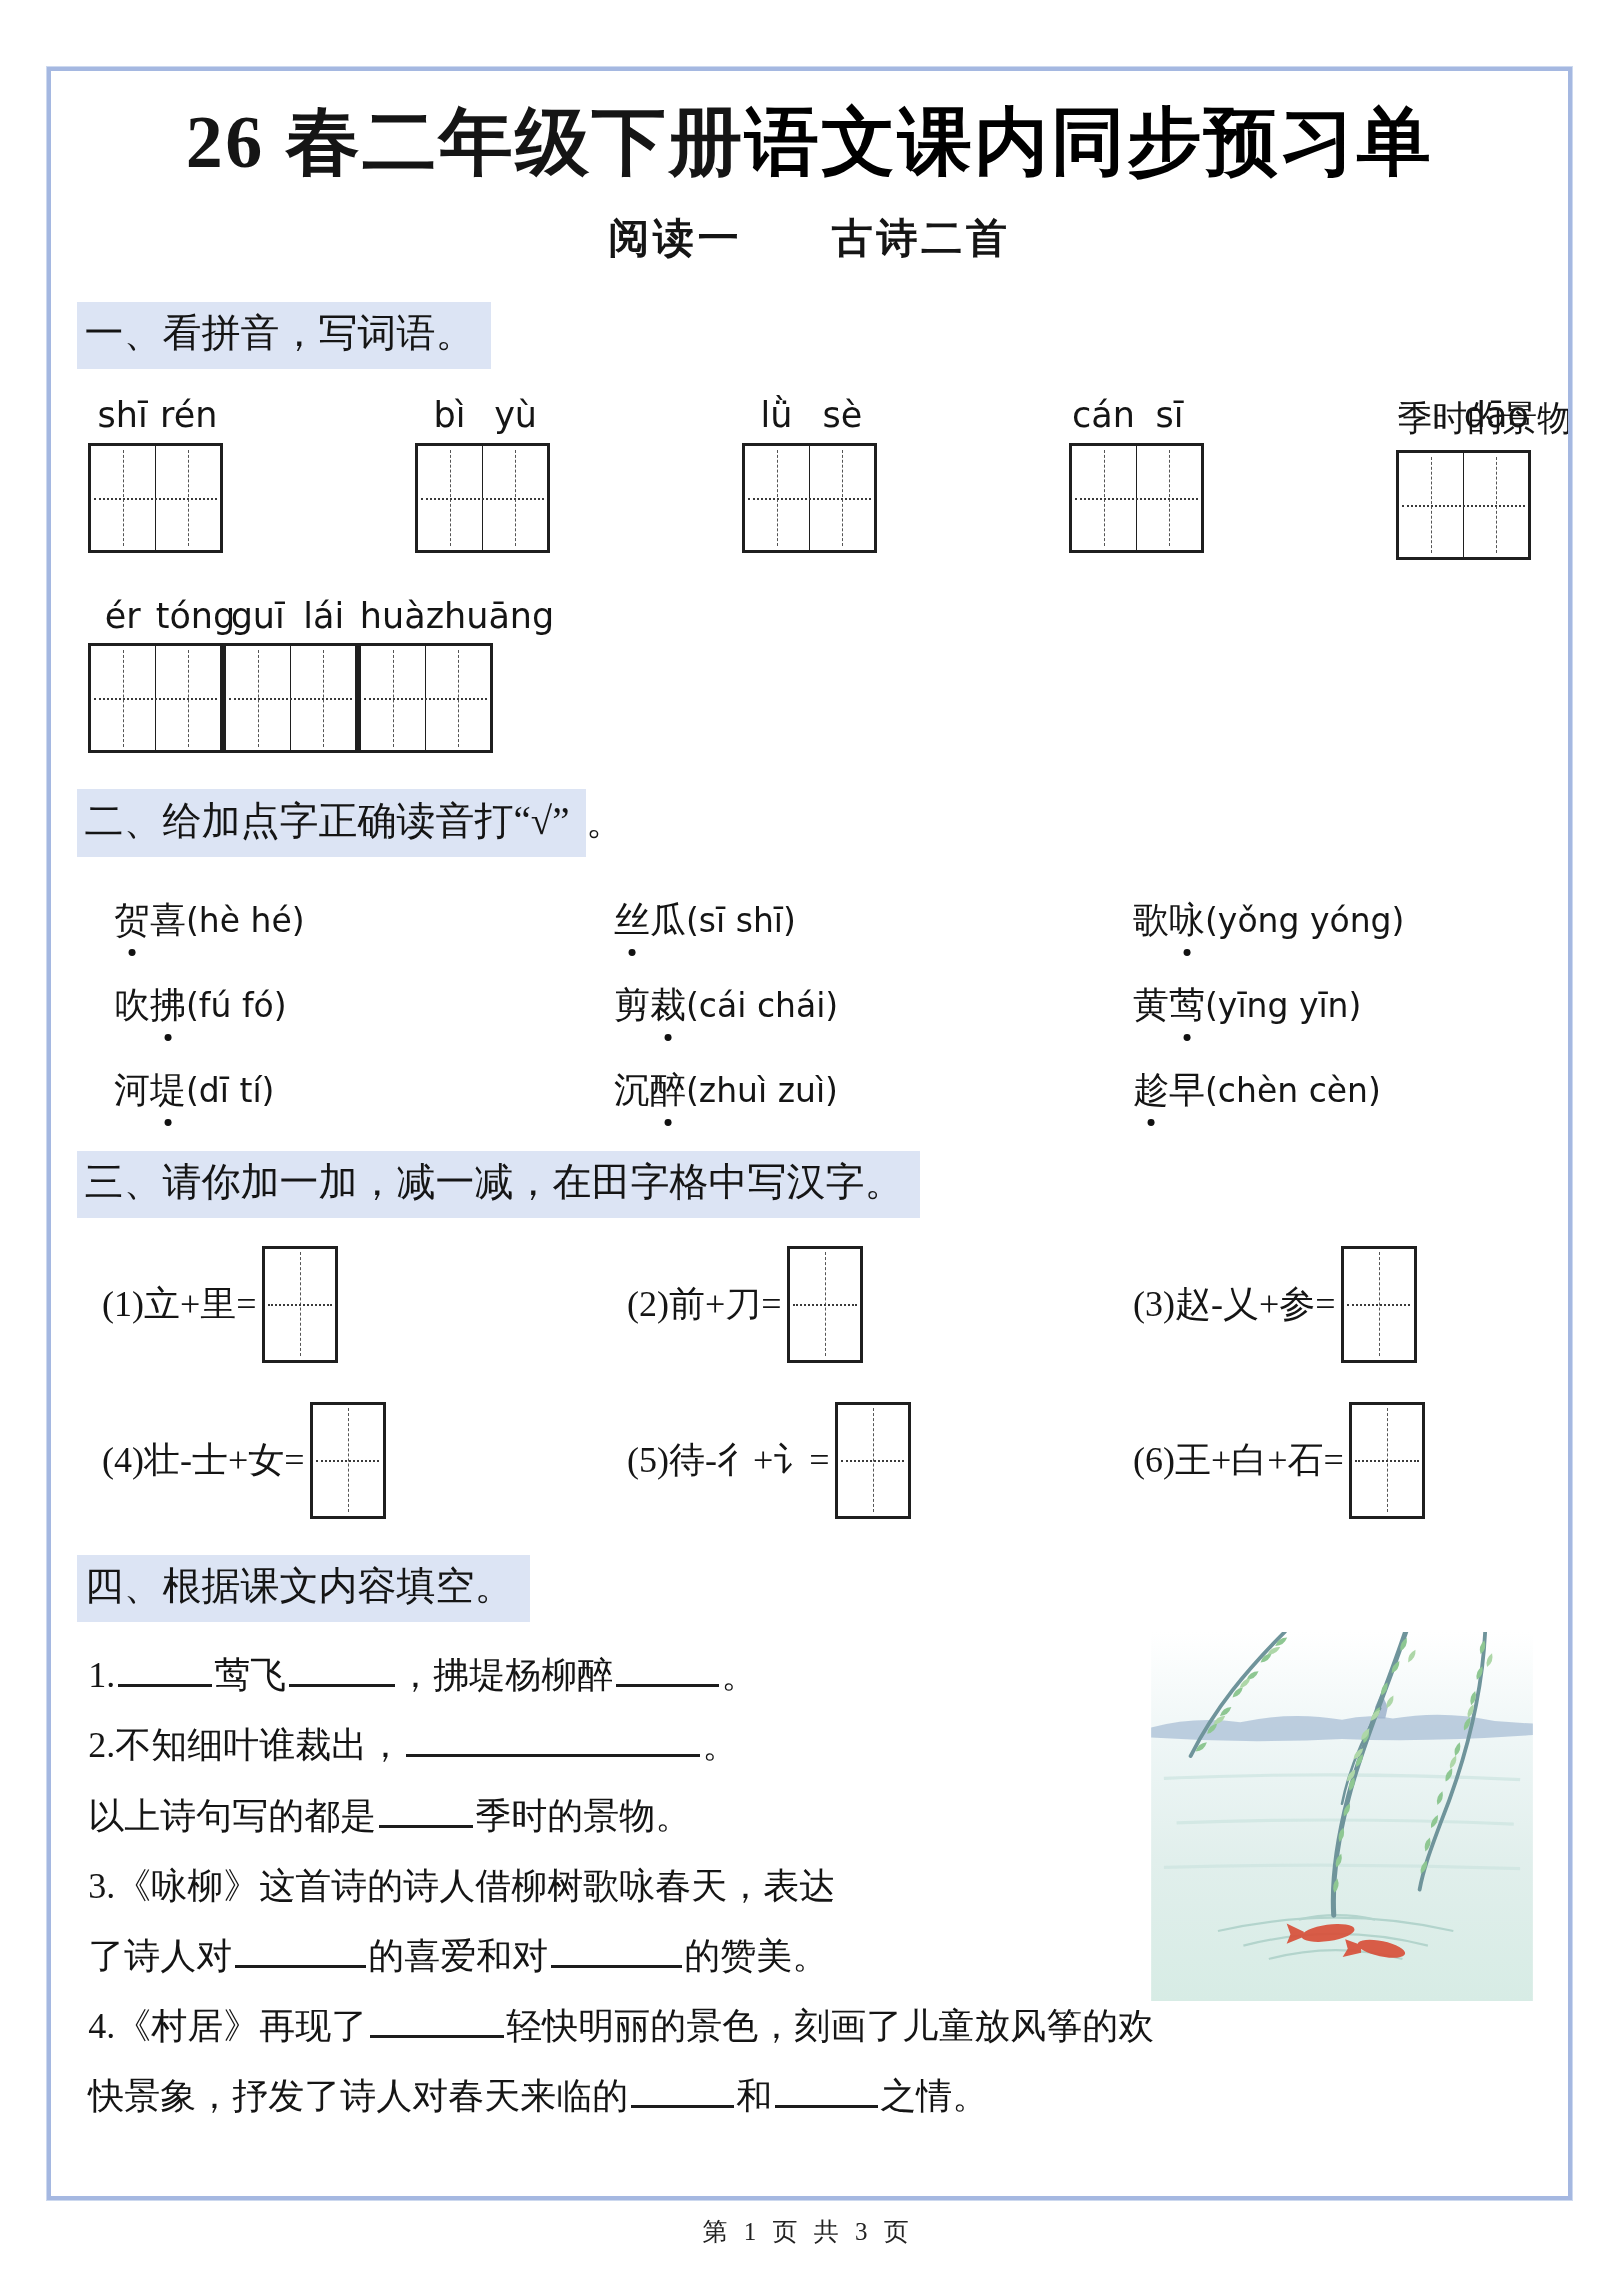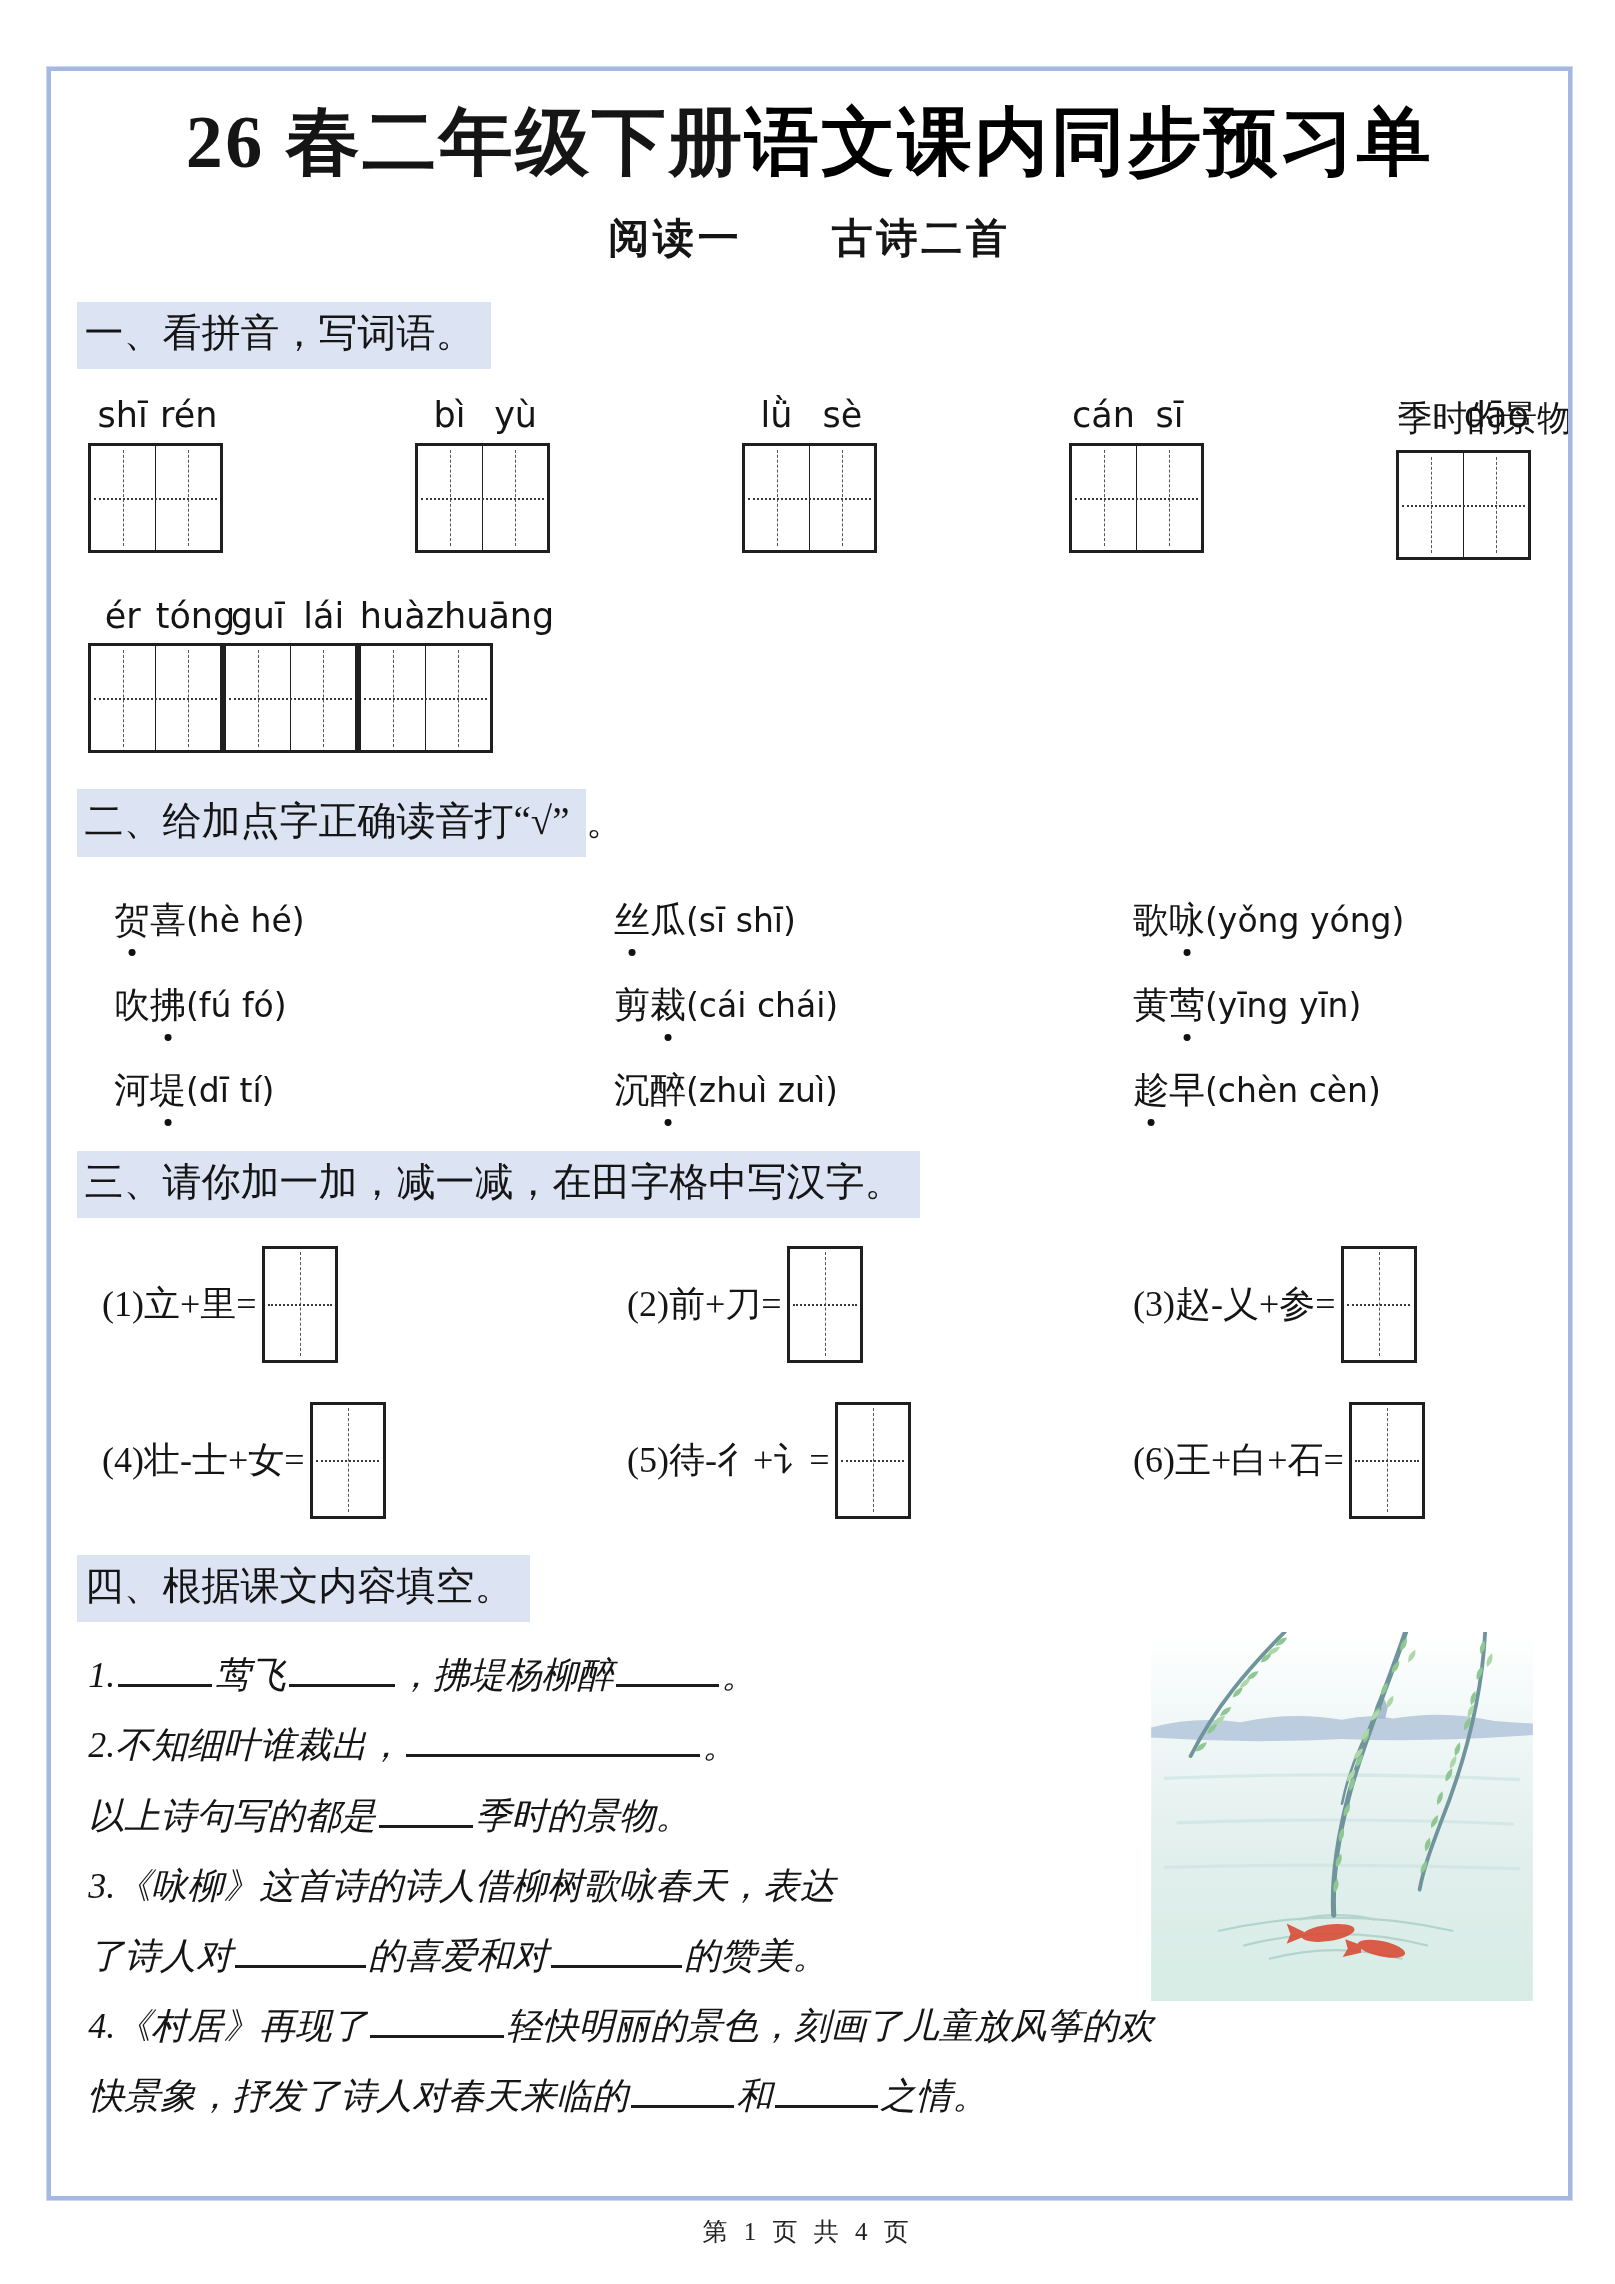--- a/index.html
+++ b/index.html
@@ -38,21 +38,21 @@
   .ch{position:relative;display:inline-block;}
   .ch.dot::after{content:'';position:absolute;left:50%;transform:translateX(-50%);bottom:-11.2px;width:6.9px;height:6.9px;border-radius:50%;background:#111;}
   .choices{font-family:"DejaVu Sans",sans-serif;font-size:33px;}
   
   .eqgrid{display:grid;grid-template-columns:525px 506px auto;row-gap:39px;margin-top:27.5px;padding-left:25px;font-size:36px;}
   .eq{display:flex;align-items:center;white-space:nowrap;}
   .tzg1{display:inline-block;width:70px;height:111px;border:3.7px solid #1f1f1f;position:relative;background:#fff;margin-left:5px;}
   .tzg1::before{content:'';position:absolute;left:50%;top:3.7px;bottom:3.7px;border-left:1.2px dashed #555;}
   .tzg1::after{content:'';position:absolute;left:3.1px;right:3.1px;top:50%;border-top:2.5px dotted #3a3a3a;}
   
-  .fill-area{position:relative;margin-top:26px;padding-left:11.2px;font-style:italic;}
+  .fill-area{position:relative;margin-top:26px;padding-left:11.2px;}
   .illus{position:absolute;right:8.7px;top:-16.2px;width:382px;height:369px;}
   .fline{font-size:36px;line-height:1.5;margin-bottom:16.2px;white-space:nowrap;}
   .fline.narrow{max-width:1062px;}
   .blank{display:inline-block;border-bottom:3.1px solid #1c1c1c;height:35px;margin:0 2.5px;vertical-align:baseline;}
   .footer{position:absolute;left:0;right:0;top:2215px;text-align:center;font-size:25px;letter-spacing:5px;color:#222;}
 </style>
 </head>
 <body>
 
 <div class="frame">
@@ -304,14 +304,14 @@
         <div class="fline narrow"><span class="ftext">以上诗句写的都是</span><span class="blank" style="width: 94px;"></span><span class="ftext">季时的景物。</span></div>
         <div class="fline narrow"><span class="ftext">3.《咏柳》这首诗的诗人借柳树歌咏春天，表达</span></div>
         <div class="fline narrow"><span class="ftext">了诗人对</span><span class="blank" style="width: 131px;"></span><span class="ftext">的喜爱和对</span><span class="blank" style="width: 131px;"></span><span class="ftext">的赞美。</span></div>
         <div class="fline wide"><span class="ftext">4.《村居》再现了</span><span class="blank" style="width: 134px;"></span><span class="ftext">轻快明丽的景色，刻画了儿童放风筝的欢</span></div>
         <div class="fline wide"><span class="ftext">快景象，抒发了诗人对春天来临的</span><span class="blank" style="width: 103px;"></span><span class="ftext">和</span><span class="blank" style="width: 103px;"></span><span class="ftext">之情。</span></div>
       </div>
   </div>
 
 </div>
 
-<div class="footer">第 1 页 共 4 页</div>
+<div class="footer">第 1 页 共 3 页</div>
 
 
 </body></html>

